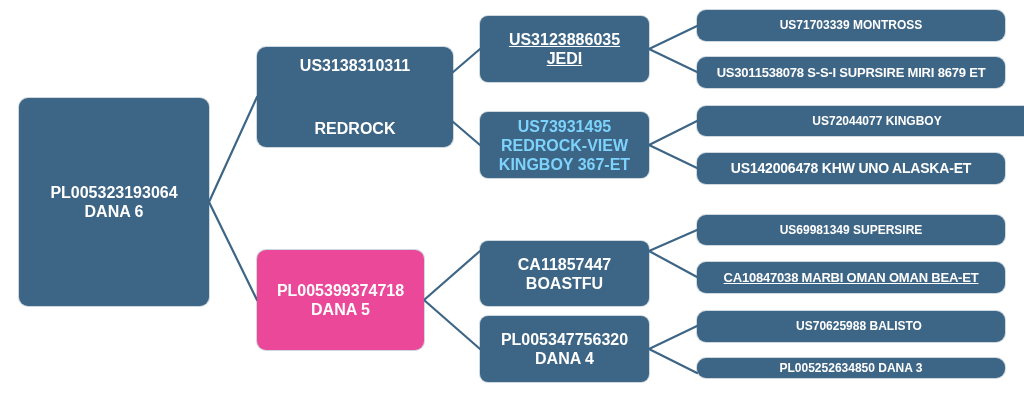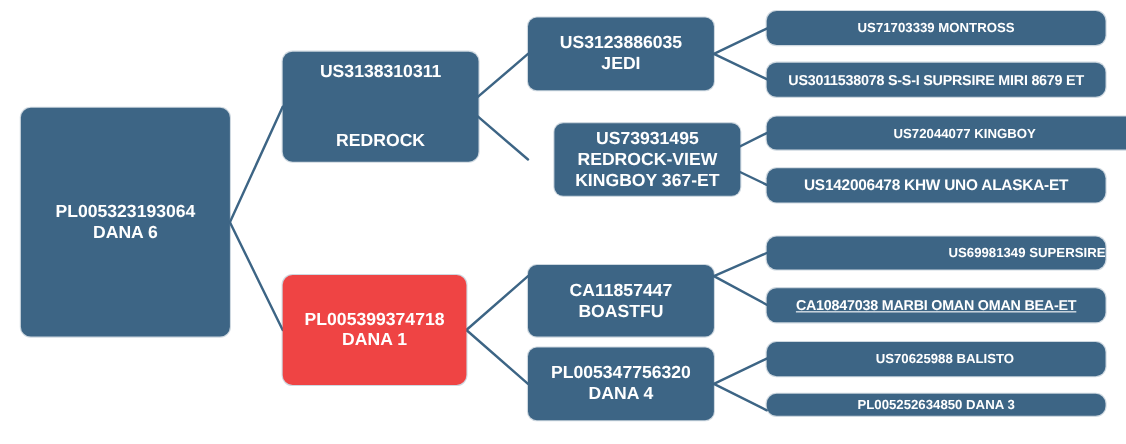--- a/index.html
+++ b/index.html
@@ -36,34 +36,34 @@
   <line x1="649" y1="251" x2="697" y2="277" style="stroke: rgb(61, 101, 133);"></line>
   <line x1="649" y1="349" x2="697" y2="326" style="stroke: rgb(61, 101, 133);"></line>
   <line x1="649" y1="349" x2="697" y2="373" style="stroke: rgb(61, 101, 133);"></line>
 </svg>
 
 <div class="node lvl0" style="left: 19px; top: 98px; width: 190px; height: 208px; background: rgb(61, 101, 133); color: rgb(255, 255, 255);">
   <span>PL005323193064</span>
   <span>DANA 6</span>
 </div>
 
-<div class="node lvl1" style="left: 257px; top: 47px; width: 178px; height: 100px; background: rgb(61, 101, 133); color: rgb(255, 255, 255); gap: 44px;">
+<div class="node lvl1" style="left: 257px; top: 47px; width: 196px; height: 100px; background: rgb(61, 101, 133); color: rgb(255, 255, 255); gap: 44px;">
   <span>US3138310311</span>
   <span>REDROCK</span>
 </div>
-<div class="node lvl1" style="left: 257px; top: 250px; width: 167px; height: 100px; background: #ef4444; color: rgb(255, 255, 255);">
+<div class="node lvl1" style="left: 257px; top: 250px; width: 167px; height: 100px; background: #ec4899; color: rgb(255, 255, 255);">
   <span>PL005399374718</span>
-  <span>DANA 1</span>
+  <span>DANA 5</span>
 </div>
 
-<div class="node lvl2" style="left: 480px; top: 16px; width: 169px; height: 66px; background: rgb(61, 101, 133); color: rgb(255, 255, 255);">
+<div class="node lvl2" style="left: 480px; top: 16px; width: 169px; height: 66px; background: rgb(61, 101, 133); color: rgb(255, 255, 255); text-decoration: underline;">
   <span>US3123886035</span>
   <span>JEDI</span>
 </div>
-<div class="node lvl2" style="left: 504px; top: 112px; width: 169px; height: 66px; background: rgb(61, 101, 133); color: #ffffff;">
+<div class="node lvl2" style="left: 480px; top: 112px; width: 169px; height: 66px; background: rgb(61, 101, 133); color: #7dd3fc;">
   <span>US73931495</span>
   <span>REDROCK-VIEW</span>
   <span>KINGBOY 367-ET</span>
 </div>
 <div class="node lvl2" style="left: 480px; top: 219px; width: 169px; height: 65px; background: rgb(61, 101, 133); color: rgb(255, 255, 255); margin-top: 22px;">
   <span>CA11857447</span>
   <span>BOASTFU</span>
 </div>
 <div class="node lvl2" style="left: 480px; top: 316px; width: 169px; height: 66px; background: rgb(61, 101, 133); color: rgb(255, 255, 255);">
   <span>PL005347756320</span>
@@ -75,21 +75,21 @@
 </div>
 <div class="node lvl3 small" style="left: 697px; top: 57px; width: 308px; height: 31px; background: rgb(61, 101, 133); color: rgb(255, 255, 255);">
   <span>US3011538078 S-S-I SUPRSIRE MIRI 8679 ET</span>
 </div>
 <div class="node lvl3" style="left: 697px; top: 106px; width: 360px; height: 30px; background: rgb(61, 101, 133); color: rgb(255, 255, 255);">
   <span>US72044077 KINGBOY</span>
 </div>
 <div class="node lvl3 mid" style="left: 697px; top: 153px; width: 308px; height: 31px; background: rgb(61, 101, 133); color: rgb(255, 255, 255);">
   <span>US142006478 KHW UNO ALASKA-ET</span>
 </div>
-<div class="node lvl3" style="left: 697px; top: 215px; width: 308px; height: 30px; background: rgb(61, 101, 133); color: rgb(255, 255, 255); align-items: flex-end;">
+<div class="node lvl3" style="left: 697px; top: 215px; width: 308px; height: 30px; background: rgb(61, 101, 133); color: rgb(255, 255, 255);">
   <span>US69981349 SUPERSIRE</span>
 </div>
 <div class="node lvl3 small" style="left: 697px; top: 262px; width: 308px; height: 31px; background: rgb(61, 101, 133); color: rgb(255, 255, 255); text-decoration: underline;">
   <span>CA10847038 MARBI OMAN OMAN BEA-ET</span>
 </div>
 <div class="node lvl3" style="left: 697px; top: 311px; width: 308px; height: 31px; background: rgb(61, 101, 133); color: rgb(255, 255, 255); padding-left: 16px;">
   <span>US70625988 BALISTO</span>
 </div>
 <div class="node lvl3" style="left: 697px; top: 358px; width: 308px; height: 20px; background: rgb(61, 101, 133); color: rgb(255, 255, 255);">
   <span>PL005252634850 DANA 3</span>

